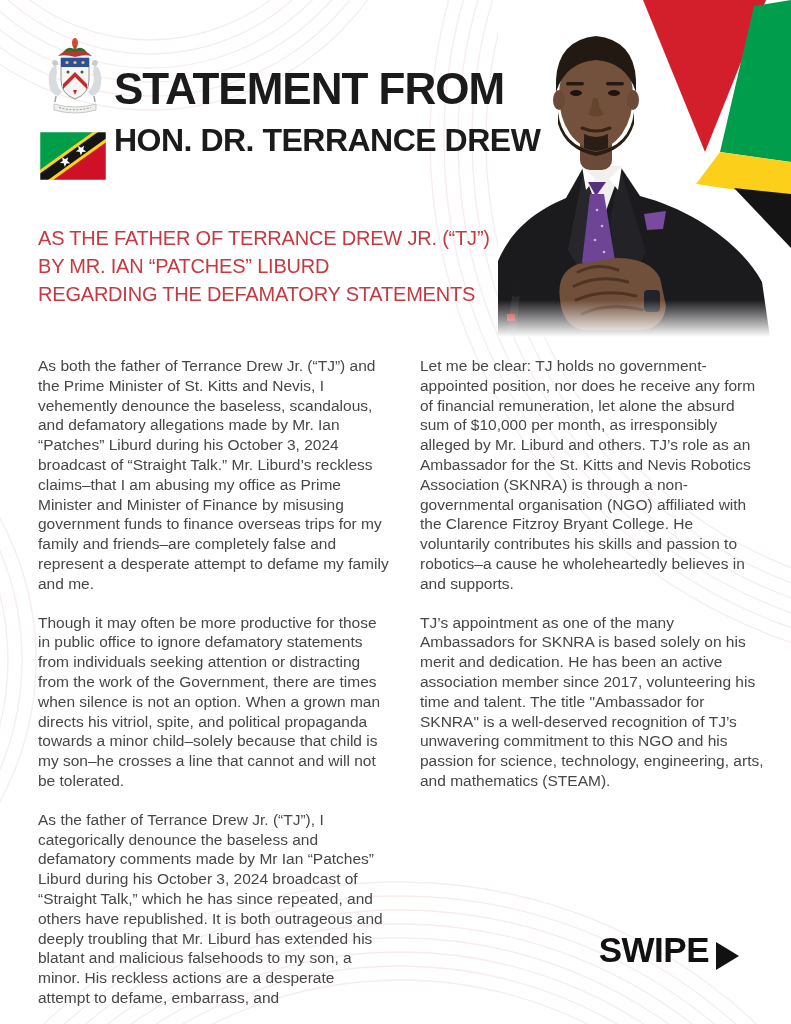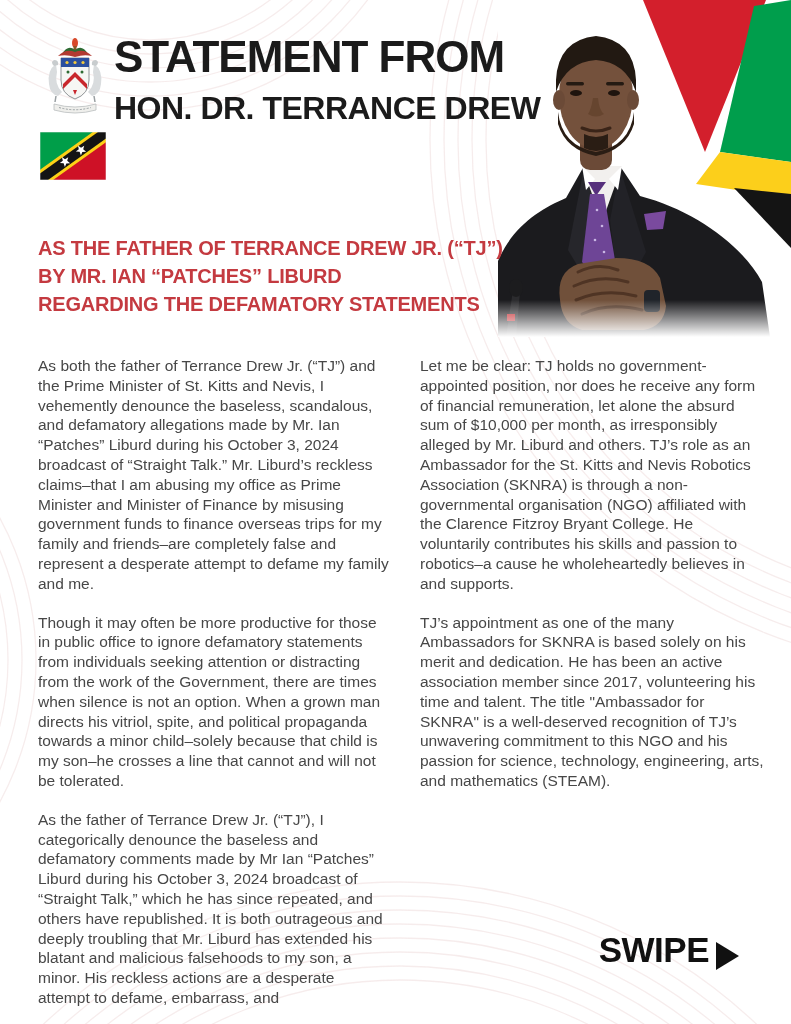--- a/index.html
+++ b/index.html
@@ -27,21 +27,21 @@
     left: 44px; top: 36px;
     width: 62px; height: 84px;
   }
   .flag {
     position: absolute;
     left: 40px; top: 132px;
     width: 66px; height: 48px;
   }
   .title-block {
     position: absolute;
-    left: 114px; top: 32px;
+    left: 114px; top: 64px;
     width: 420px;
     color: #1b1b1b;
   }
   .title-main {
     font-size: 44px;
     font-weight: 900;
     letter-spacing: -1px;
     line-height: 50px;
     white-space: nowrap;
   }
@@ -60,24 +60,23 @@
     width: 293px; height: 337px;
   }
 
   
   .subtitle {
     position: absolute;
     left: 38px; top: 224px;
     width: 470px;
     color: #c43a40;
     font-size: 20px;
-    font-weight: 700;
+    font-weight: 400;
     line-height: 28px;
     letter-spacing: -0.2px;
-    margin-top: 10px;
   }
 
   
   .columns {
     position: absolute;
     left: 38px; top: 344px;
     width: 727px;
     display: flex;
     gap: 30px;
   }

